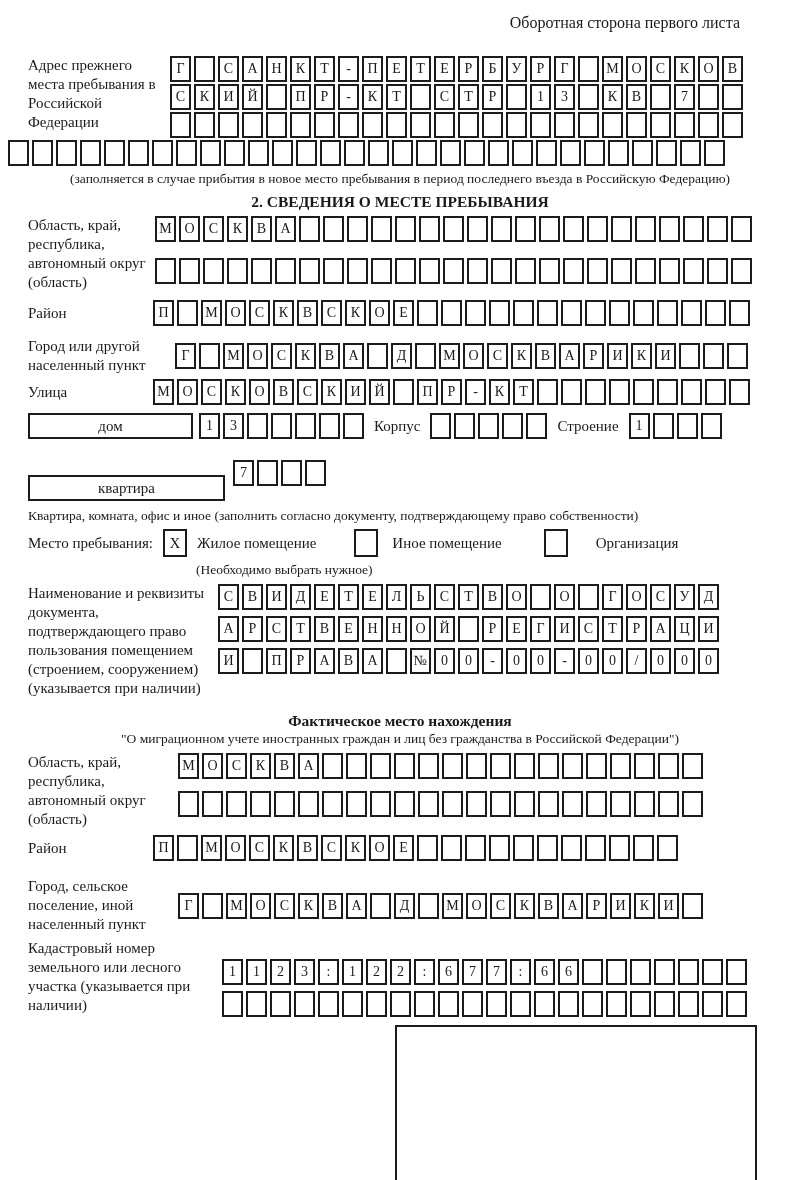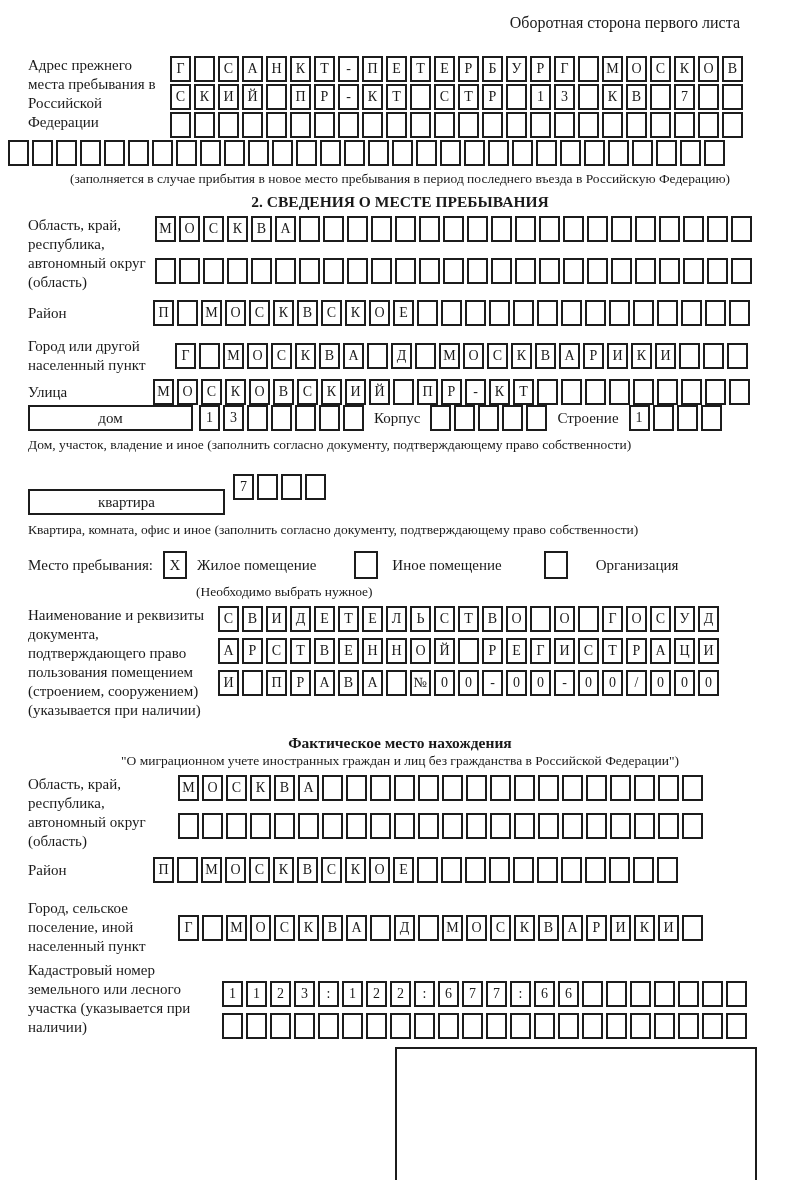--- a/index.html
+++ b/index.html
@@ -307,21 +307,21 @@
         <div class="cell"></div>
         <div class="cell"></div>
         <div class="cell"></div>
         <div class="cell"></div>
         <div class="cell"></div>
         <div class="cell"></div>
         <div class="cell"></div>
       </div>
   </div>
 
-  <div class="inline" style="margin-left:20px;gap:6px;">
+  <div class="inline" style="margin-top:8px;margin-left:20px;gap:6px;">
     <div class="widebox" style="width:165px;">дом</div>
     <div class="cells">
         <div class="cell">1</div>
         <div class="cell">3</div>
         <div class="cell"></div>
         <div class="cell"></div>
         <div class="cell"></div>
         <div class="cell"></div>
         <div class="cell"></div>
       </div>
@@ -334,34 +334,33 @@
         <div class="cell"></div>
       </div>
     <div style="padding:0 4px;">Строение</div>
     <div class="cells">
         <div class="cell">1</div>
         <div class="cell"></div>
         <div class="cell"></div>
         <div class="cell"></div>
       </div>
   </div>
-  <div class="caption" style="margin-top:5px;margin-left:20px;">Дом, участок, владение и иное (заполнить согласно документу, подтверждающему право собственности)</div>
 
   <div class="inline" style="margin-top:6px;margin-left:20px;gap:8px;">
     <div class="widebox" style="width:197px;margin-top:30px;">квартира</div>
     <div class="cells">
         <div class="cell">7</div>
         <div class="cell"></div>
         <div class="cell"></div>
         <div class="cell"></div>
       </div>
   </div>
   <div class="caption" style="margin-top:6px;margin-left:20px;">Квартира, комната, офис и иное (заполнить согласно документу, подтверждающему право собственности)</div>
 
-  <div class="inline" style="margin-top:13px;margin-left:20px;">
+  <div class="inline" style="margin-top:5px;margin-left:20px;">
     <span>Место пребывания:</span>
     <span class="checkbox" style="margin-left:10px;">X</span>
     <span style="margin-left:10px;">Жилое помещение</span>
     <span class="checkbox" style="margin-left:38px;"></span>
     <span style="margin-left:14px;">Иное помещение</span>
     <span class="checkbox" style="margin-left:42px;"></span>
     <span style="margin-left:28px;">Организация</span>
   </div>
   <div class="caption" style="margin-top:4px;margin-left:188px;">(Необходимо выбрать нужное)</div>
 

